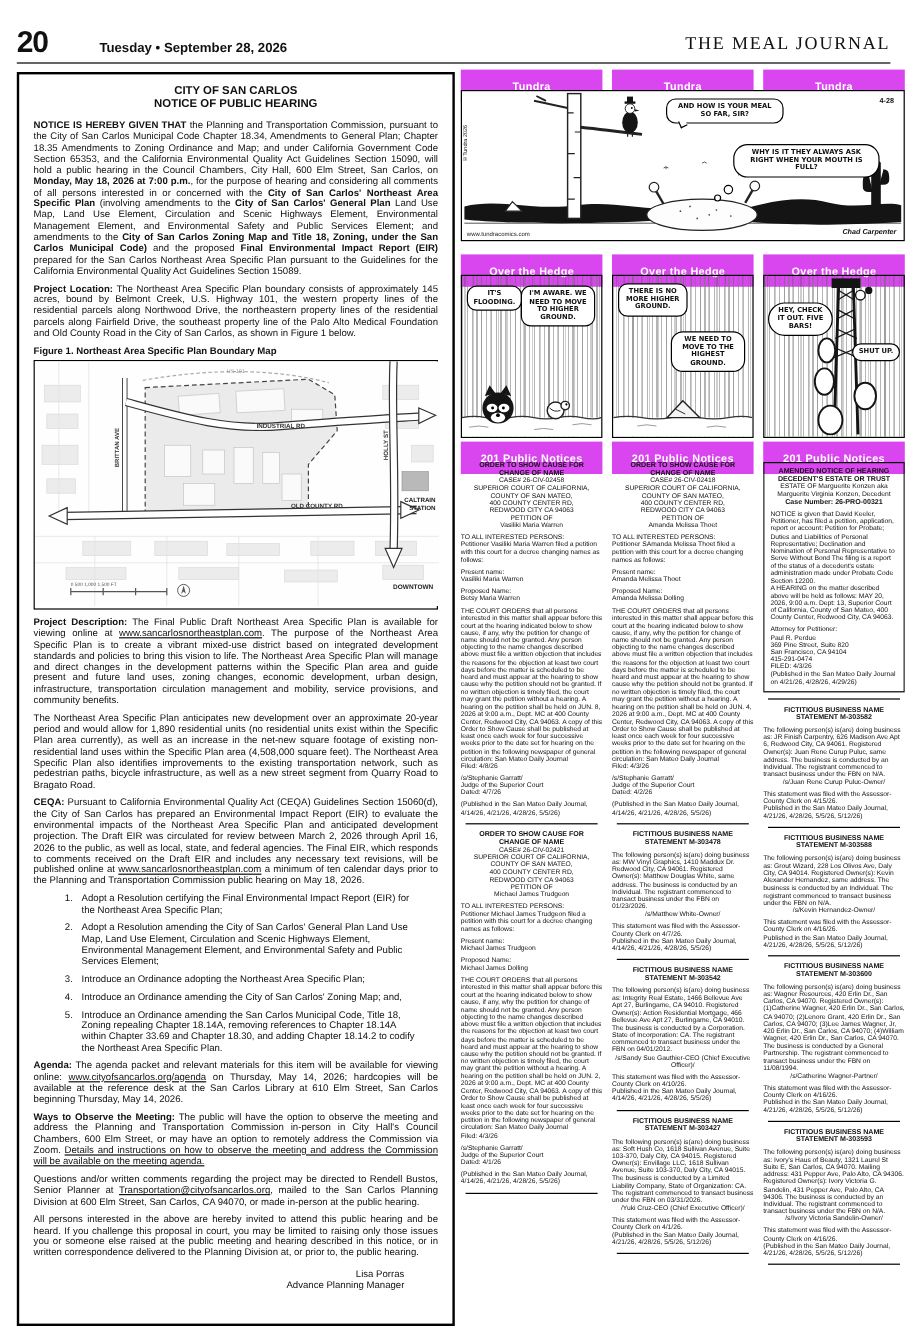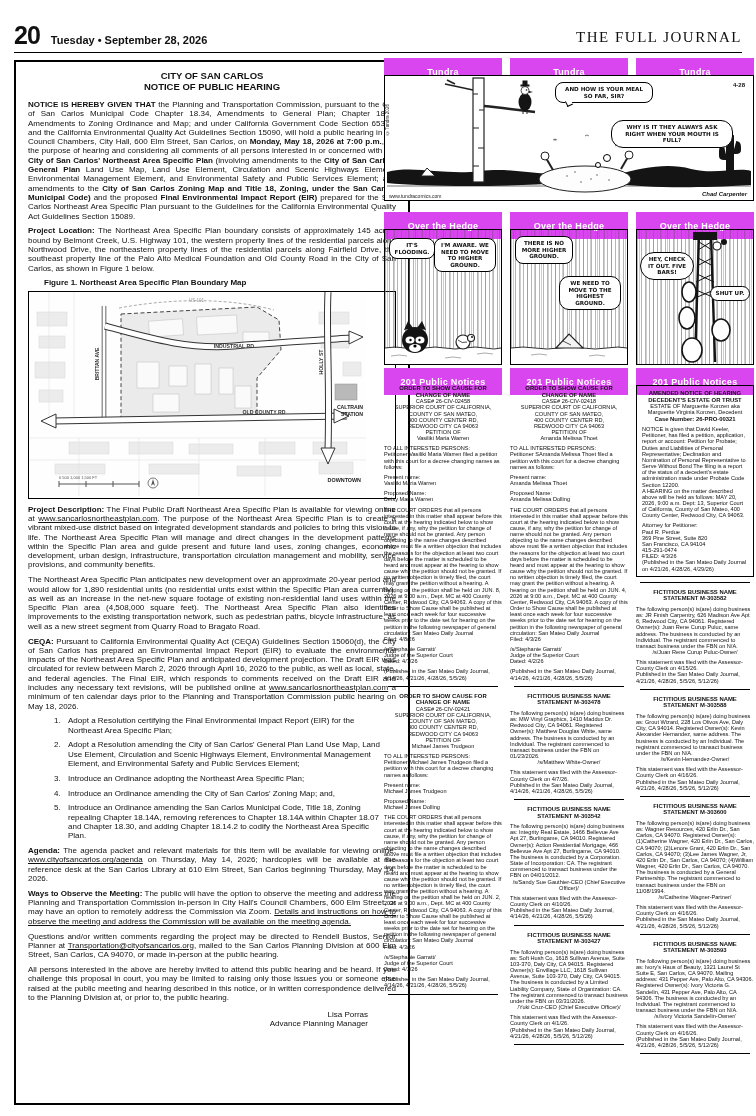--- a/index.html
+++ b/index.html
@@ -1,38 +1,38 @@
 <!DOCTYPE html>
 <html><head>
 <meta charset="utf-8">
 <style>
   html,body{margin:0;padding:0;background:#fff;}
   .page{position:relative;width:756px;height:1116px;background:#fff;overflow:hidden;
         font-family:"Liberation Sans",sans-serif;color:#111;}
   
-  .hdr{position:absolute;left:14px;right:14px;top:18px;height:30px;display:flex;align-items:flex-end;}
+  .hdr{position:absolute;left:14px;right:14px;top:18px;height:30px;display:flex;align-items:flex-end;gap:32px;}
   .pgnum{font-size:25px;font-weight:bold;line-height:1;letter-spacing:-1px;}
   .pgdate{font-size:11px;font-weight:bold;margin-left:11px;padding-bottom:2px;}
   .masthead{margin-left:auto;font-family:"Liberation Serif",serif;font-size:15px;letter-spacing:1.5px;padding-bottom:2px;}
   .hdr-rule{position:absolute;left:14px;right:14px;top:52px;height:1px;background:#000;}
 
   
-  .hearing-box{position:absolute;left:14px;top:60px;width:396px;height:1045px;border:2px solid #000;
+  .hearing-box{position:absolute;left:14px;top:60px;width:365px;height:1045px;border:2px solid #000;
                box-sizing:border-box;padding:8px 12px;overflow:hidden;font-size:8px;line-height:9.3px;}
   .hearing-title{font-weight:bold;text-align:center;font-size:9.5px;line-height:11px;}
   .hearing-title.last{margin-bottom:8px;}
   .hp{margin-bottom:5.5px;text-align:justify;}
   .hp .b{font-weight:bold;}
   .hp .u{text-decoration:underline;}
   .hp-li{display:flex;margin:0 0 5.5px 26px;text-align:left;}
   .hp-li .linum{width:14px;flex:0 0 14px;}
   .hp-li .litext{flex:1;padding-right:14px;}
   .hp-sig{text-align:right;margin:8px 28px 0 0;}
   .hp-sig span{display:inline-block;white-space:pre-line;}
-  .figcap{font-weight:bold;margin:2px 16px 3px;}
+  .figcap{font-weight:bold;margin:2px 0 3px;}
   .mapbox{border:1px solid #000;height:206px;margin-bottom:6px;background:#fff;}
 
   
   .right-area{position:absolute;left:384px;top:58px;width:370px;height:1050px;}
   .bar{position:absolute;height:27px;width:118px;background:#d946ef;color:#fff;font-weight:bold;
        font-size:9px;display:flex;align-items:center;justify-content:center;letter-spacing:.3px;}
   .c0{left:0;} .c1{left:126px;} .c2{left:252px;}
 
   
   .tundra{position:absolute;left:0;top:17px;width:368px;height:124px;border:1px solid #000;background:#fff;overflow:hidden;}
@@ -73,21 +73,21 @@
   .map-label{font-family:"Liberation Sans",sans-serif;}
 </style>
 </head>
 <body>
 
 <div class="page">
 
   <div class="hdr">
     <span class="pgnum">20</span>
     <span class="pgdate">Tuesday • September 28, 2026</span>
-    <span class="masthead">THE FULL JOURNAL</span>
+    <span class="masthead">THE MEAL JOURNAL</span>
   </div>
   <div class="hdr-rule"></div>
 
   <section class="hearing-box">
     <div class="hearing-title">CITY OF SAN CARLOS</div>
     <div class="hearing-title last">NOTICE OF PUBLIC HEARING</div>
     <div id="hearing-top">
         <div class="hp"><span class="b">NOTICE IS HEREBY GIVEN THAT</span><span> the Planning and Transportation Commission, pursuant to the City of San Carlos Municipal Code Chapter 18.34, Amendments to General Plan; Chapter 18.35 Amendments to Zoning Ordinance and Map; and under California Government Code Section 65353, and the California Environmental Quality Act Guidelines Section 15090, will hold a public hearing in the Council Chambers, City Hall, 600 Elm Street, San Carlos, on </span><span class="b">Monday, May 18, 2026 at 7:00 p.m.</span><span>, for the purpose of hearing and considering all comments of all persons interested in or concerned with the </span><span class="b">City of San Carlos' Northeast Area Specific Plan</span><span> (involving amendments to the </span><span class="b">City of San Carlos' General Plan</span><span> Land Use Map, Land Use Element, Circulation and Scenic Highways Element, Environmental Management Element, and Environmental Safety and Public Services Element; and amendments to the </span><span class="b">City of San Carlos Zoning Map and Title 18, Zoning, under the San Carlos Municipal Code)</span><span> and the proposed </span><span class="b">Final Environmental Impact Report (EIR)</span><span> prepared for the San Carlos Northeast Area Specific Plan pursuant to the Guidelines for the California Environmental Quality Act Guidelines Section 15089.</span></div>
         <div class="hp"><span class="b">Project Location:</span><span> The Northeast Area Specific Plan boundary consists of approximately 145 acres, bound by Belmont Creek, U.S. Highway 101, the western property lines of the residential parcels along Northwood Drive, the northeastern property lines of the residential parcels along Fairfield Drive, the southeast property line of the Palo Alto Medical Foundation and Old County Road in the City of San Carlos, as shown in Figure 1 below.</span></div>
       </div>
@@ -198,21 +198,21 @@
         <div class="hp-li">
           <span class="linum">3.</span>
           <span class="litext"><span>Introduce an Ordinance adopting the Northeast Area Specific Plan;</span></span>
         </div>
         <div class="hp-li">
           <span class="linum">4.</span>
           <span class="litext"><span>Introduce an Ordinance amending the City of San Carlos' Zoning Map; and,</span></span>
         </div>
         <div class="hp-li">
           <span class="linum">5.</span>
-          <span class="litext"><span>Introduce an Ordinance amending the San Carlos Municipal Code, Title 18, Zoning repealing Chapter 18.14A, removing references to Chapter 18.14A within Chapter 18.07 and Chapter 18.30, and adding Chapter 18.14.2 to codify the Northeast Area Specific Plan.</span></span>
+          <span class="litext"><span>Introduce an Ordinance amending the San Carlos Municipal Code, Title 18, Zoning repealing Chapter 18.14A, removing references to Chapter 18.14A within Chapter 33.69 and Chapter 18.30, and adding Chapter 18.14.2 to codify the Northeast Area Specific Plan.</span></span>
         </div>
         <div class="hp"><span class="b">Agenda:</span><span> The agenda packet and relevant materials for this item will be available for viewing online: </span><span class="u">www.cityofsancarlos.org/agenda</span><span> on Thursday, May 14, 2026; hardcopies will be available at the reference desk at the San Carlos Library at 610 Elm Street, San Carlos beginning Thursday, May 14, 2026.</span></div>
         <div class="hp"><span class="b">Ways to Observe the Meeting:</span><span> The public will have the option to observe the meeting and address the Planning and Transportation Commission in-person in City Hall's Council Chambers, 600 Elm Street, or may have an option to remotely address the Commission via Zoom. </span><span class="u">Details and instructions on how to observe the meeting and address the Commission will be available on the meeting agenda.</span></div>
         <div class="hp"><span>Questions and/or written comments regarding the project may be directed to Rendell Bustos, Senior Planner at </span><span class="u">Transportation@cityofsancarlos.org</span><span>, mailed to the San Carlos Planning Division at 600 Elm Street, San Carlos, CA 94070, or made in-person at the public hearing.</span></div>
         <div class="hp"><span>All persons interested in the above are hereby invited to attend this public hearing and be heard. If you challenge this proposal in court, you may be limited to raising only those issues you or someone else raised at the public meeting and hearing described in this notice, or in written correspondence delivered to the Planning Division at, or prior to, the public hearing.</span></div>
         <div class="hp-sig"><span>Lisa Porras
 Advance Planning Manager</span></div>
       </div>
   </section>
 

